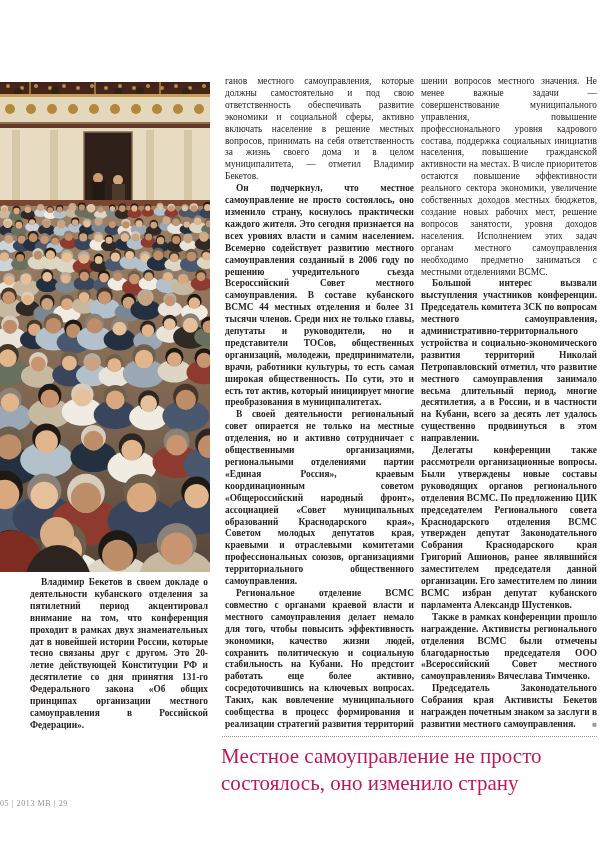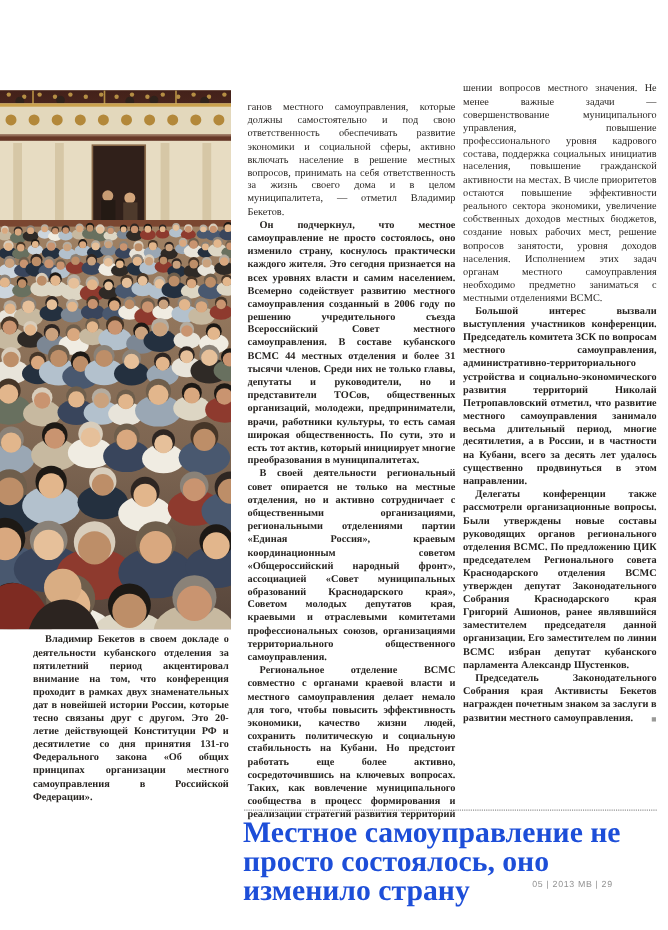--- a/index.html
+++ b/index.html
@@ -2,28 +2,28 @@
 <html><head>
 <meta charset="utf-8">
 <style>
   *{margin:0;padding:0;box-sizing:border-box;}
   html,body{background:#ffffff;}
   body{font-family:"Liberation Serif", serif;}
   .page{position:relative;width:607px;height:845px;background:#ffffff;margin:0 auto;overflow:hidden;}
   .photo{position:absolute;left:0;top:82px;width:210px;height:490px;overflow:hidden;background:#6b4a38;}
   .photo svg{display:block;width:100%;height:100%;}
   .bodycol{position:absolute;top:76px;font-size:9.4px;line-height:11.9px;color:#272421;text-align:justify;overflow:hidden;}
-  .col1{left:225px;width:189px;height:655px;margin-top:17px;}
+  .col1{left:225px;width:189px;height:655px;}
   .col2{left:421px;width:176px;height:655px;}
   .leftcol{position:absolute;left:30px;top:577px;width:178px;height:228px;font-size:9.4px;line-height:11.9px;color:#272421;text-align:justify;overflow:hidden;}
   p.indent{text-indent:11px;font-weight:bold;}
   .endmark{float:right;color:#9a9a98;font-size:8px;line-height:11.9px;}
   .rule{position:absolute;left:222px;top:736px;width:375px;height:0;border-top:1px dotted #8d8d8d;}
-  .headline{position:absolute;left:221px;top:743px;width:345px;font-size:27px;line-height:26.5px;color:#1d4ed8;font-family:"Liberation Serif", serif;font-weight:bold;}
-  .folio{position:absolute;left:0;top:799px;width:557px;text-align:right;font-size:8px;color:#919191;font-family:Liberation Sans, sans-serif;letter-spacing:.6px;}
+  .headline{position:absolute;left:221px;top:743px;width:345px;font-size:21px;line-height:26.5px;color:#be185d;font-family:"Liberation Serif", serif;}
+  .folio{position:absolute;left:0;top:799px;width:557px;text-align:left;font-size:8px;color:#919191;font-family:Liberation Serif, serif;letter-spacing:.6px;}
 </style>
 </head>
 <body>
 
 <div class="page">
 
   <div class="photo">
     <svg viewBox="0 0 210 490" preserveAspectRatio="none">
       <defs>
         <linearGradient id="hallTop" x1="0" y1="0" x2="0" y2="1">
@@ -501,20 +501,21 @@
     <p>ганов местного самоуправления, которые должны самостоятельно и под свою ответственность обеспечивать развитие экономики и социальной сферы, активно включать население в решение местных вопросов, принимать на себя ответственность за жизнь своего дома и в целом муниципалитета, — отметил Владимир Бекетов.</p>
     <p class="indent">Он подчеркнул, что местное самоуправление не просто состоялось, оно изменило страну, коснулось практически каждого жителя. Это сегодня признается на всех уровнях власти и самим населением. Всемерно содействует развитию местного самоуправления созданный в 2006 году по решению учредительного съезда Всероссийский Совет местного самоуправления. В составе кубанского ВСМС 44 местных отделения и более 31 тысячи членов. Среди них не только главы, депутаты и руководители, но и представители ТОСов, общественных организаций, молодежи, предприниматели, врачи, работники культуры, то есть самая широкая общественность. По сути, это и есть тот актив, который инициирует многие преобразования в муниципалитетах.</p>
     <p class="indent">В своей деятельности региональный совет опирается не только на местные отделения, но и активно сотрудничает с общественными организациями, региональными отделениями партии «Единая Россия», краевым координационным советом «Общероссийский народный фронт», ассоциацией «Совет муниципальных образований Краснодарского края», Советом молодых депутатов края, краевыми и отраслевыми комитетами профессиональных союзов, организациями территориального общественного самоуправления.</p>
     <p class="indent">Региональное отделение ВСМС совместно с органами краевой власти и местного самоуправления делает немало для того, чтобы повысить эффективность экономики, качество жизни людей, сохранить политическую и социальную стабильность на Кубани. Но предстоит работать еще более активно, сосредоточившись на ключевых вопросах. Таких, как вовлечение муниципального сообщества в процесс формирования и реализации стратегий развития территорий муниципальных образований, содействие в ре-</p>
   </div>
 
   <div class="bodycol col2">
     <p>шении вопросов местного значения. Не менее важные задачи — совершенствование муниципального управления, повышение профессионального уровня кадрового состава, поддержка социальных инициатив населения, повышение гражданской активности на местах. В числе приоритетов остаются повышение эффективности реального сектора экономики, увеличение собственных доходов местных бюджетов, создание новых рабочих мест, решение вопросов занятости, уровня доходов населения. Исполнением этих задач органам местного самоуправления необходимо предметно заниматься с местными отделениями ВСМС.</p>
     <p class="indent">Большой интерес вызвали выступления участников конференции. Председатель комитета ЗСК по вопросам местного самоуправления, административно-территориального устройства и социально-экономического развития территорий Николай Петропавловский отметил, что развитие местного самоуправления занимало весьма длительный период, многие десятилетия, а в России, и в частности на Кубани, всего за десять лет удалось существенно продвинуться в этом направлении.</p>
     <p class="indent">Делегаты конференции также рассмотрели организационные вопросы. Были утверждены новые составы руководящих органов регионального отделения ВСМС. По предложению ЦИК председателем Регионального совета Краснодарского отделения ВСМС утвержден депутат Законодательного Собрания Краснодарского края Григорий Ашионов, ранее являвшийся заместителем председателя данной организации. Его заместителем по линии ВСМС избран депутат кубанского парламента Александр Шустенков.</p>
+    <p class="indent">Также в рамках конференции прошло награждение. Активисты регионального отделения ВСМС были отмечены благодарностью председателя ООО «Всероссийский Совет местного самоуправления» Вячеслава Тимченко.</p>
     <p class="indent">
       <span>Председатель Законодательного Собрания края Активисты Бекетов награжден почетным знаком за заслуги в развитии местного самоуправления.</span>
       <span class="endmark">■</span>
     </p>
   </div>
 
   <div class="rule"></div>
 
   <div class="headline">Местное самоуправление не просто состоялось, оно изменило страну</div>
 

